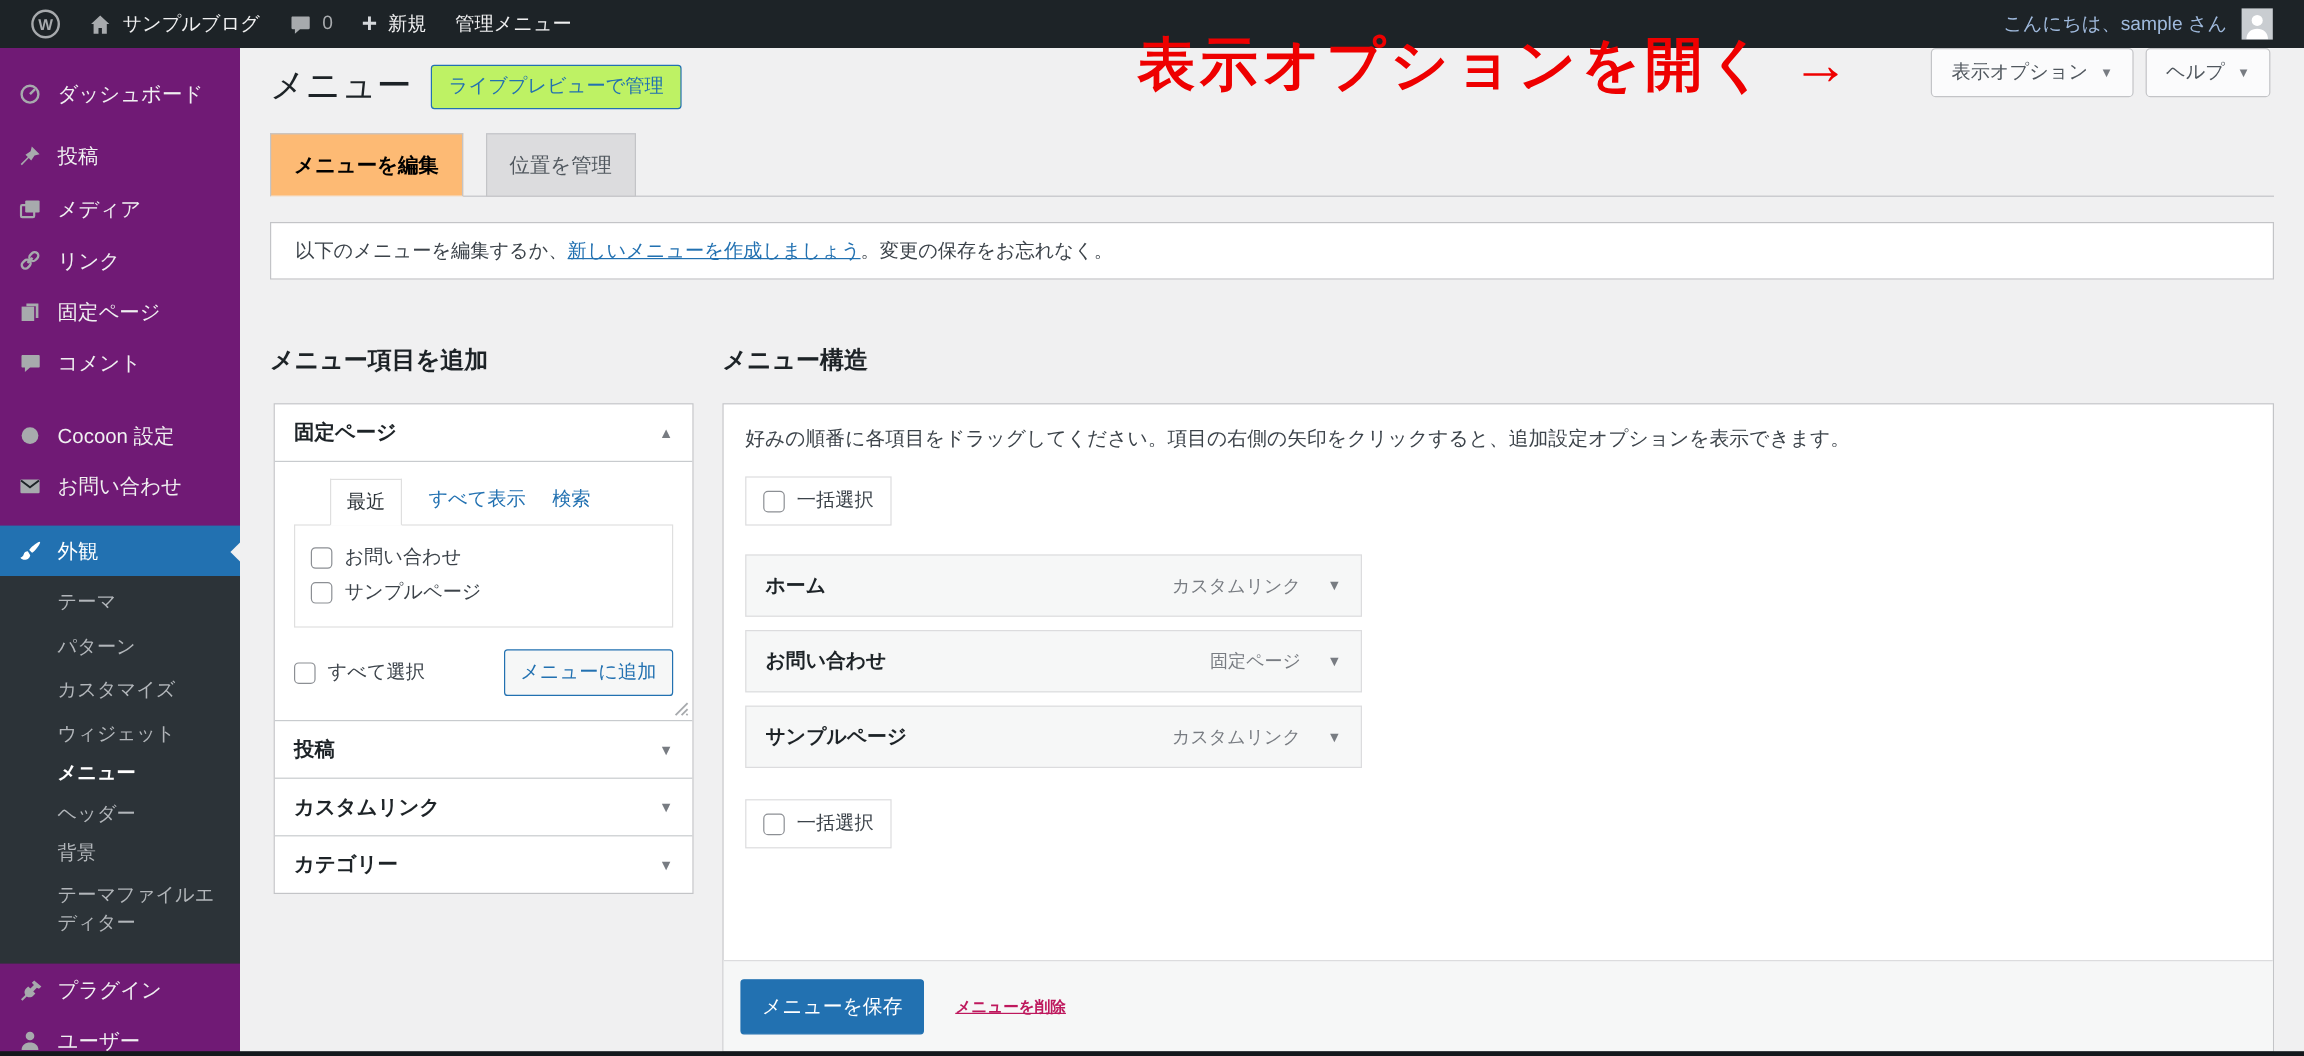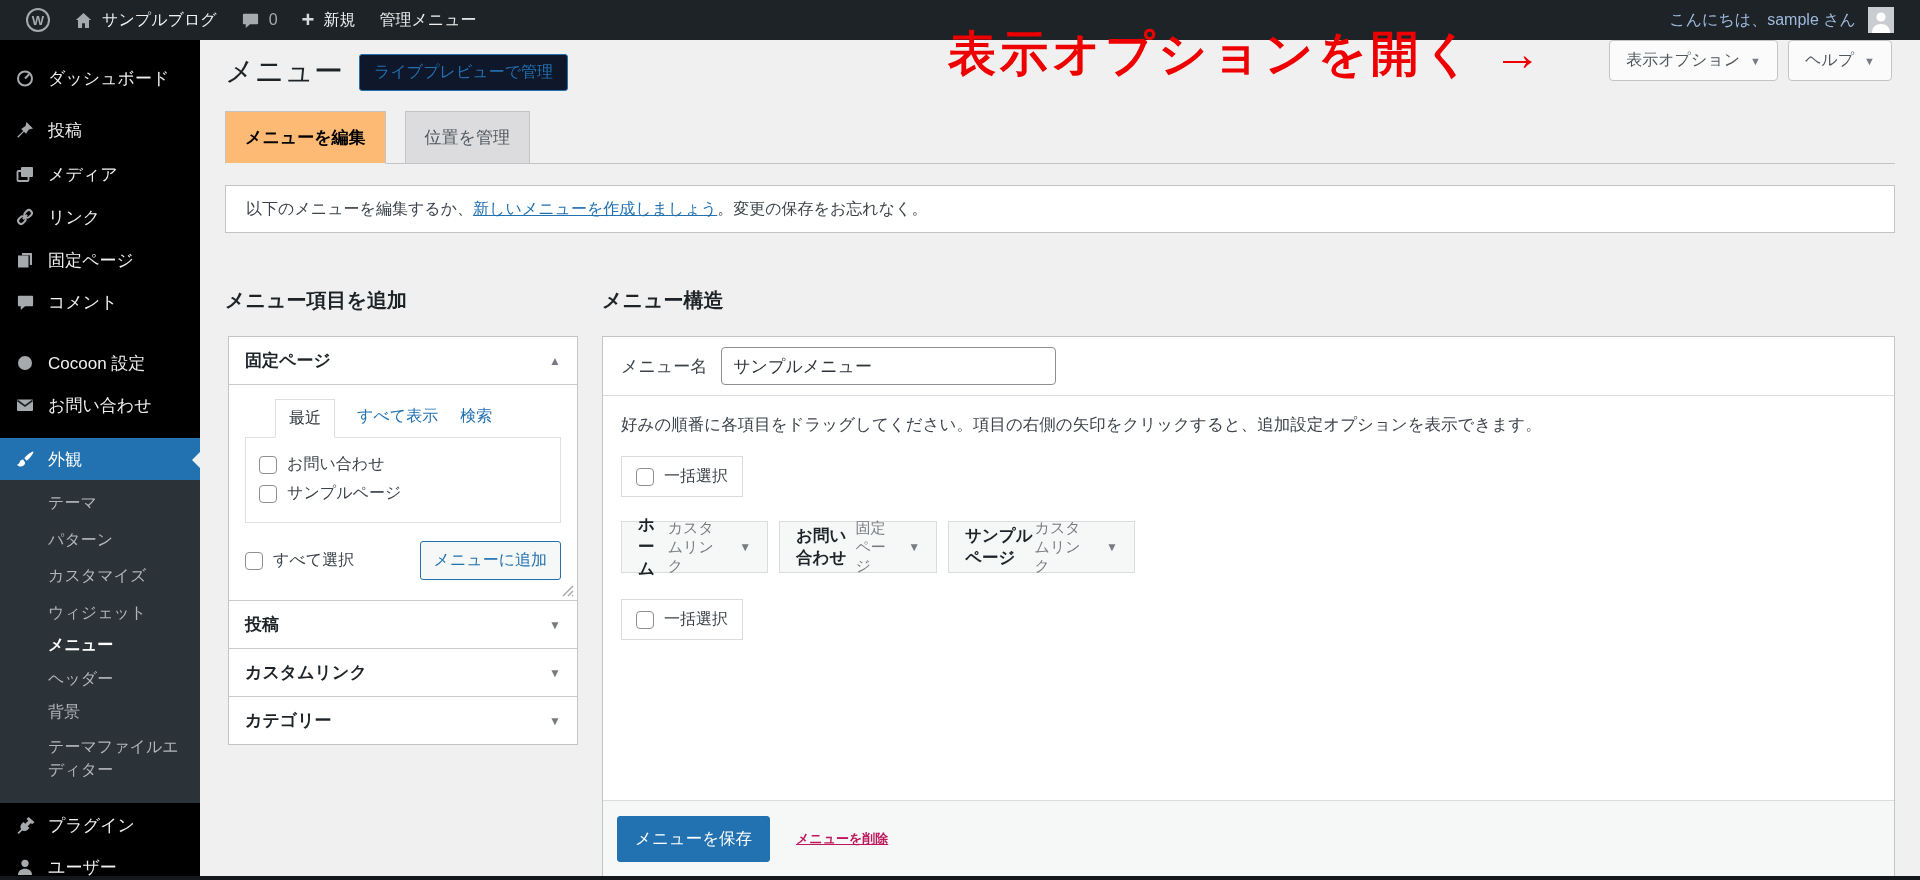--- a/index.html
+++ b/index.html
@@ -11,35 +11,35 @@
   .ab-item { display:flex; align-items:center; gap:9px; padding:0 12px; height:40px; font-size:16px; color:#f0f0f1; cursor:pointer; white-space:nowrap; }
   .ab-icon { color:#a7aaad; display:flex; align-items:center; }
   .wp-circle { width:24px; height:24px; border:2px solid #a7aaad; border-radius:50%; display:flex; align-items:center; justify-content:center; color:#a7aaad; font-weight:bold; font-size:13px; }
   .ab-count { color:#a7aaad; font-size:16px; }
   .ab-plus { font-size:22px; font-weight:bold; color:#d5d8dc; line-height:1; }
   .ab-spacer { flex:1; }
   .greeting { color:#9fb9dc; gap:12px;justify-content:flex-end; }
   .avatar { width:26px; height:26px; background:#c9cdd1; display:flex; align-items:flex-end; justify-content:center; overflow:hidden; }
 
   
-  .sidebar { position:absolute; top:40px; left:0; width:200px; bottom:0; background:#000000; z-index:40; }
+  .sidebar { position:absolute; top:40px; left:0; width:200px; bottom:0; background:#701a75; z-index:40; }
   .submenu-bg { position:absolute; top:440px; left:0; width:200px; height:323px; background:#2c3338; }
   .mi { position:absolute; left:0; width:200px; height:44px; display:flex; align-items:center; gap:12px; padding:0 0 0 14px; color:#f0f0f1; font-size:17px; cursor:pointer; white-space:nowrap; }
   .mi .ab-icon { width:22px; justify-content:center; }
   .mi.active { background:#2271b1; color:#fff; }
   .mi.active .ab-icon { color:#fff; }
   .cur-arrow { position:absolute; left:184px; width:0; height:0; border:8px solid transparent; border-right-color:#f0f0f1; top:412px; }
   .smi { position:absolute; left:0; width:235px; padding-left:48px; color:#b2b6ba; font-size:16px; cursor:pointer; line-height:1.45; }
   .smi.current { color:#fff; font-weight:bold; }
 
   
   .content { position:absolute; top:40px; left:200px; right:0; bottom:0; background:#f0f0f1; }
   .title-row { position:absolute; top:12px; left:25px; display:flex; align-items:center; gap:16px; }
   .page-title { font-size:29px; font-weight:500; color:#1d2327; }
-  .live-btn { border:1px solid #2271b1; color:#2271b1; background:#0f172a; border-radius:3px; font-size:16px; padding:7px 14px; cursor:pointer; white-space:nowrap; }
+  .live-btn { border:1px solid #2271b1; color:#2271b1; background:#bef264; border-radius:3px; font-size:16px; padding:7px 14px; cursor:pointer; white-space:nowrap; }
 
   .screen-meta { position:absolute; top:0px; right:28px; display:flex; gap:10px; z-index:60; }
   .sm-btn { height:41px; background:#fbfbfc; border:1px solid #c3c4c7; border-radius:4px; color:#50575e; font-size:16px; display:flex; align-items:center; gap:10px; padding:0 16px; cursor:pointer; white-space:nowrap; }
   .sm-arrow { font-size:11px; color:#787c82; }
 
   .annotation { position:absolute; left:948px; top:22px; z-index:70; color:#ee0000; font-size:48px; font-weight:bold; letter-spacing:4px; white-space:nowrap; }
 
   .tabs { position:absolute; top:73px; left:25px; right:25px; height:51px; border-bottom:1px solid #c3c4c7; display:flex; align-items:flex-end; }
   .tab { font-size:17px; padding:14px 19px; border:1px solid #c3c4c7; margin-bottom:-1px; cursor:pointer; white-space:nowrap; }
   .tab.active { background:#fdba74; border-bottom-color:#f0f0f1; font-weight:bold; color:#000; }
@@ -71,21 +71,21 @@
   
   .structure-panel { position:absolute; left:402px; top:296px; width:1293px; height:541px; background:#fff; border:1px solid #c3c4c7; }
   .name-row { height:59px; border-bottom:1px solid #dcdcde; display:flex; align-items:center; gap:14px; padding:0 18px; }
   .name-label { font-size:17px; color:#3c434a; white-space:nowrap; }
   .name-input { width:335px; height:38px; border:1px solid #8c8f94; border-radius:4px; background:#fff; font-size:17px; color:#2c3338; padding:0 11px; font-family:inherit; }
   .sp-body { padding:18px; }
   .instruction { font-size:16.5px; color:#3c434a; }
   .bulk-box { display:inline-flex; align-items:center; gap:10px; border:1px solid #dcdcde; padding:9px 14px; font-size:16px; color:#3c434a; background:#fff; }
   .bulk1 { margin-top:20px; }
   .bulk2 { margin-top:26px; }
-  .cards { margin-top:24px; display:flex; flex-direction:row; gap:11px; width:514px; }
+  .cards { margin-top:24px; display:flex; flex-direction:column; gap:11px; width:514px; }
   .menu-card { height:52px; background:#f6f7f7; border:1px solid #dcdcde; display:flex; align-items:center; justify-content:space-between; padding:0 16px; cursor:move; }
   .mc-title { font-size:16.5px; font-weight:bold; color:#1d2327; }
   .mc-right { display:flex; align-items:center; gap:22px; }
   .mc-type { font-size:15px; color:#787c82; }
   .mc-arrow { font-size:12px; color:#787c82; cursor:pointer; }
   .sp-footer { position:absolute; left:0; right:0; bottom:0; height:76px; background:#f6f7f7; border-top:1px solid #dcdcde; display:flex; align-items:center; gap:26px; padding:0 14px; }
   .save-btn { background:#2271b1; color:#fff; border:1px solid #2271b1; border-radius:3px; font-size:16.5px; padding:11px 17px; cursor:pointer; white-space:nowrap; font-family:inherit; }
   .delete-link { color:#be185d; font-size:13px; text-decoration:underline; cursor:pointer;font-weight:bold; }
 
   .bottom-edge { position:absolute; left:0; right:0; bottom:0; height:4px; background:#14181c; z-index:80; }
@@ -332,24 +332,20 @@
         <span>カスタムリンク</span>
         <span class="acc-arrow">▼</span>
       </div>
       <div class="acc-head acc-sep">
         <span>カテゴリー</span>
         <span class="acc-arrow">▼</span>
       </div>
     </div>
 
     <div class="structure-panel">
-      <div class="name-row">
-        <span class="name-label">メニュー名</span>
-        <input class="name-input" type="text" value="サンプルメニュー" style="">
-      </div>
       <div class="sp-body">
         <div class="instruction">好みの順番に各項目をドラッグしてください。項目の右側の矢印をクリックすると、追加設定オプションを表示できます。</div>
 
         <label class="bulk-box bulk1">
           <input type="checkbox" class="checkbox" style="">
           <span>一括選択</span>
         </label>
 
         <div class="cards">
           <div class="menu-card">

